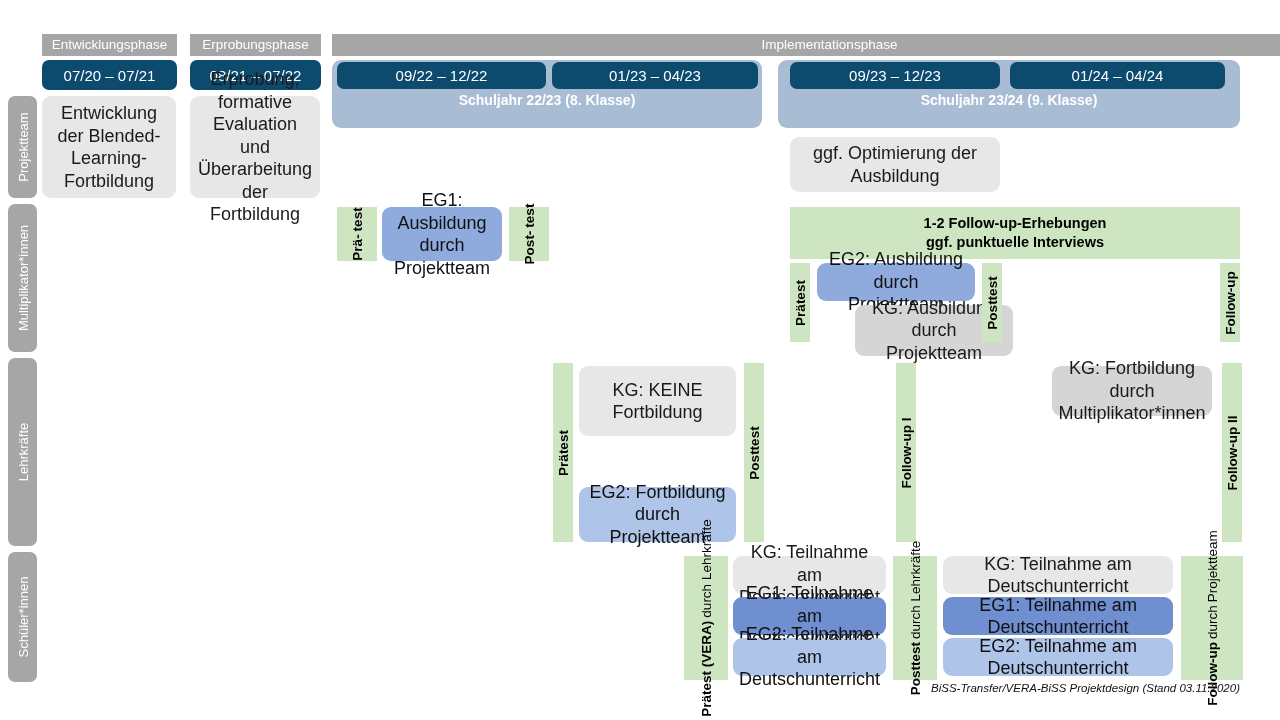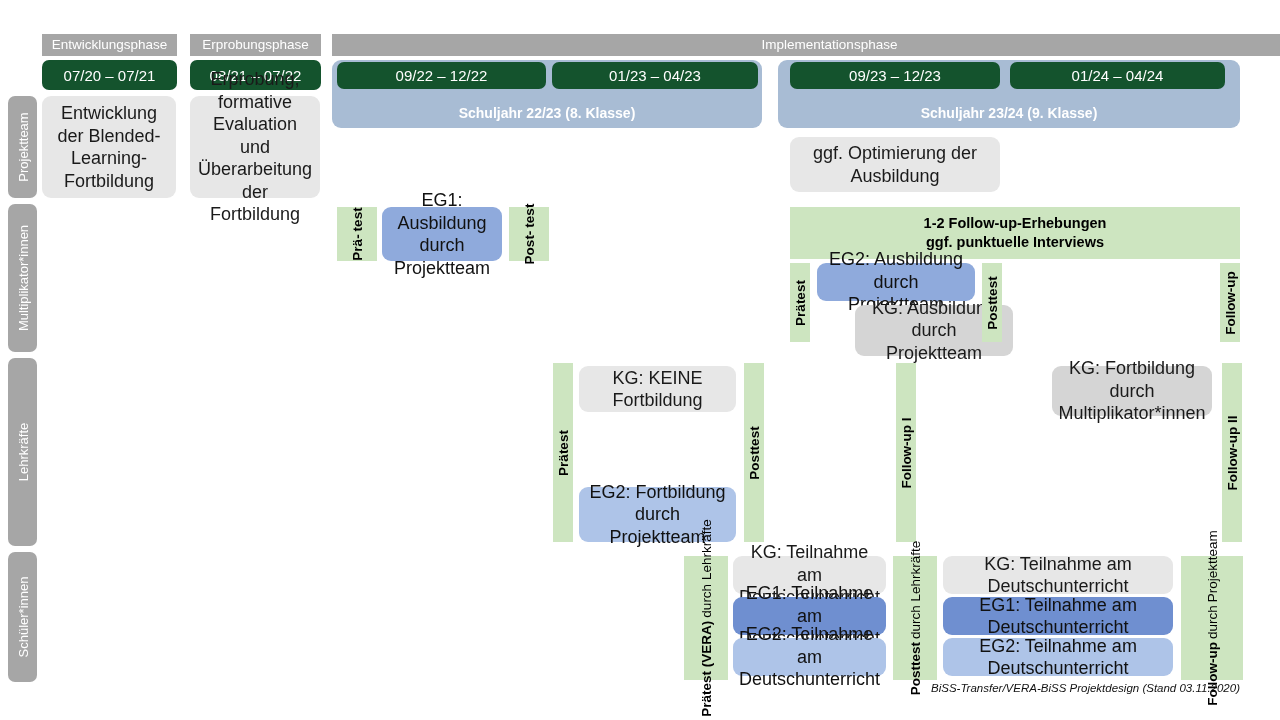--- a/index.html
+++ b/index.html
@@ -29,41 +29,41 @@
     font-size: 13.5px;
     display: flex;
     align-items: center;
     justify-content: center;
     text-align: right;
     line-height: 1.1;
   }
 
   
   .datechip {
-    background: #14532d;
+    background: #0c4a6e;
     color: #ffffff;
     font-size: 15px;
     border-radius: 7px;
     display: flex;
     align-items: center;
     justify-content: center;
     text-align: center;
   }
 
   
   .yearband {
     background: #a8bcd4;
     border-radius: 9px;
     color: #ffffff;
     font-size: 14px;
     font-weight: bold;
     display: flex;
     align-items: flex-end;
     justify-content: center;
-    padding-bottom: 7px;
+    padding-bottom: 20px;
     text-align: center;
   }
 
   
   .rowlabel {
     background: #a6a6a6;
     border-radius: 7px;
     color: #ffffff;
     font-size: 13px;
   }
@@ -237,21 +237,21 @@
   <div class="abs green" style="left:982px; top:263px; width:20px; height:79px;">
     <span class="rot">Posttest</span>
   </div>
   <div class="abs green" style="left:1220px; top:263px; width:20px; height:79px;">
     <span class="rot">Follow-up</span>
   </div>
 
   <div class="abs green" style="left:553px; top:363px; width:20px; height:179px;">
     <span class="rot">Prätest</span>
   </div>
-  <div class="abs box grey" style="left:579px; top:366px; width:157px; height:46px;">
+  <div class="abs box grey" style="left:579px; top:366px; width:157px; height:70px;">
     <span>KG:  KEINE Fortbildung</span>
   </div>
   <div class="abs box blue-light" style="left:579px; top:487px; width:157px; height:55px;">
     <span>EG2: Fortbildung durch Projektteam</span>
   </div>
   <div class="abs green" style="left:744px; top:363px; width:20px; height:179px;">
     <span class="rot">Posttest</span>
   </div>
   <div class="abs green" style="left:896px; top:363px; width:20px; height:179px;">
     <span class="rot">Follow-up I</span>

